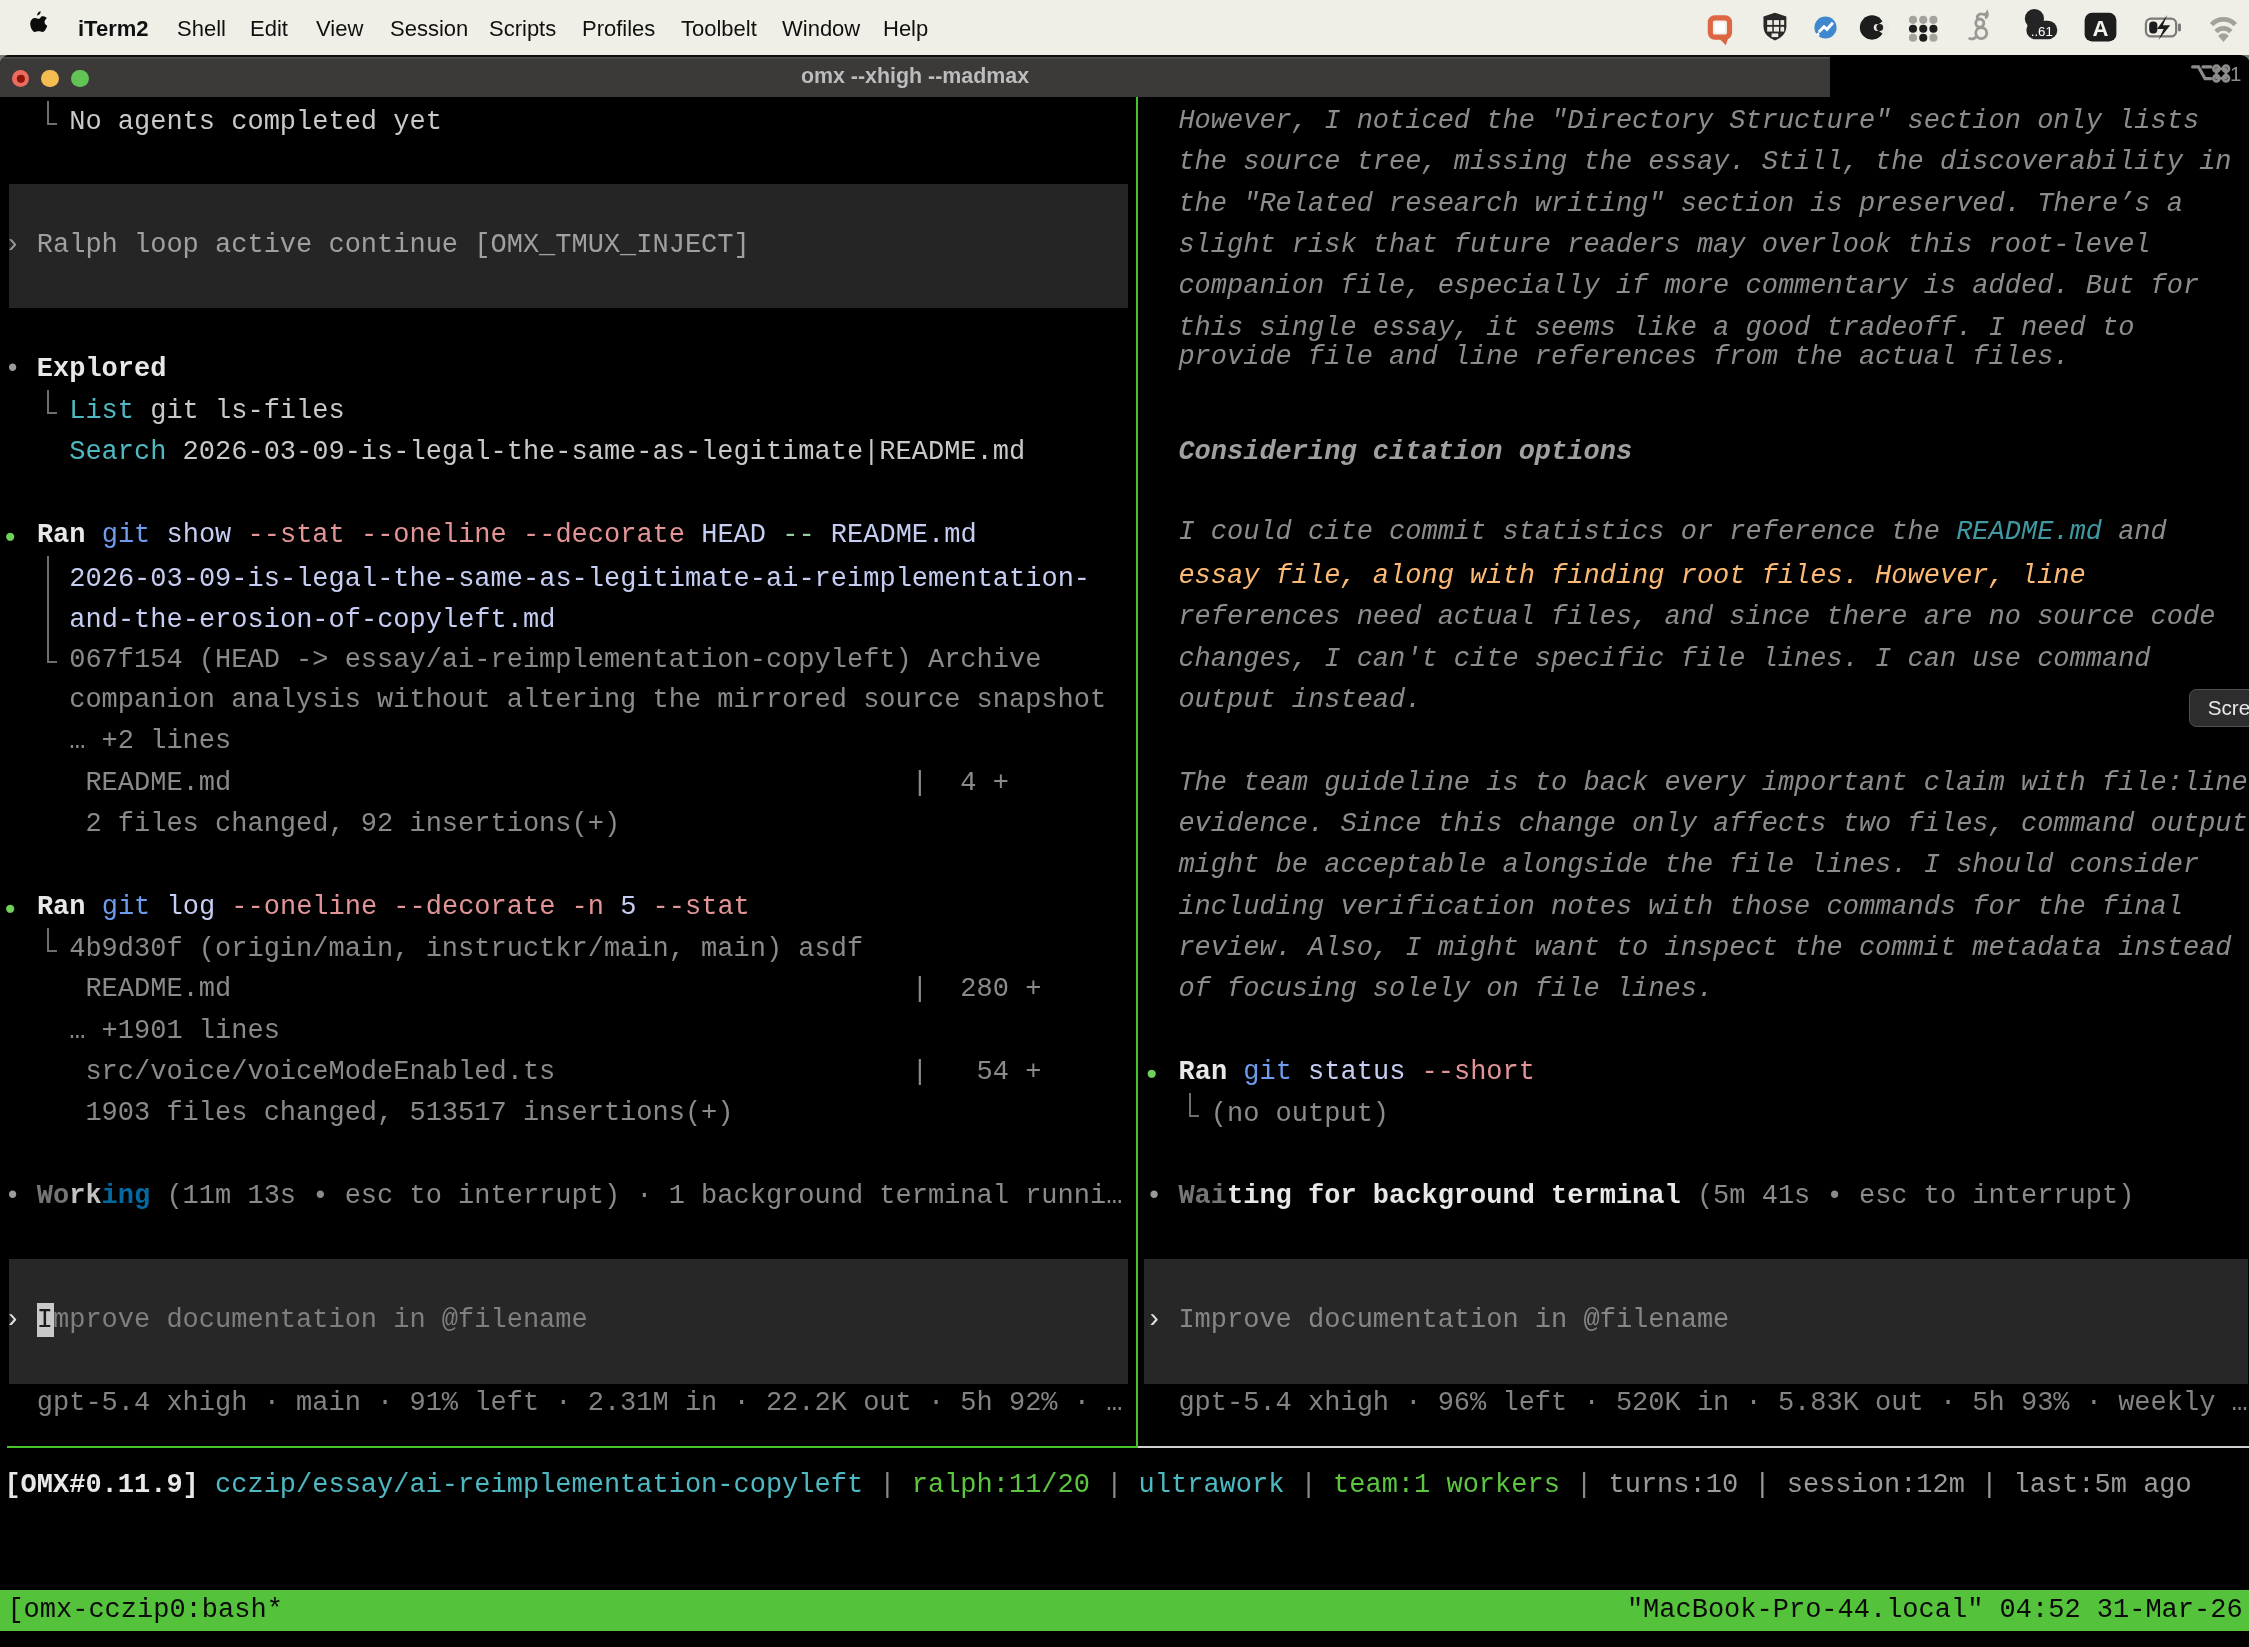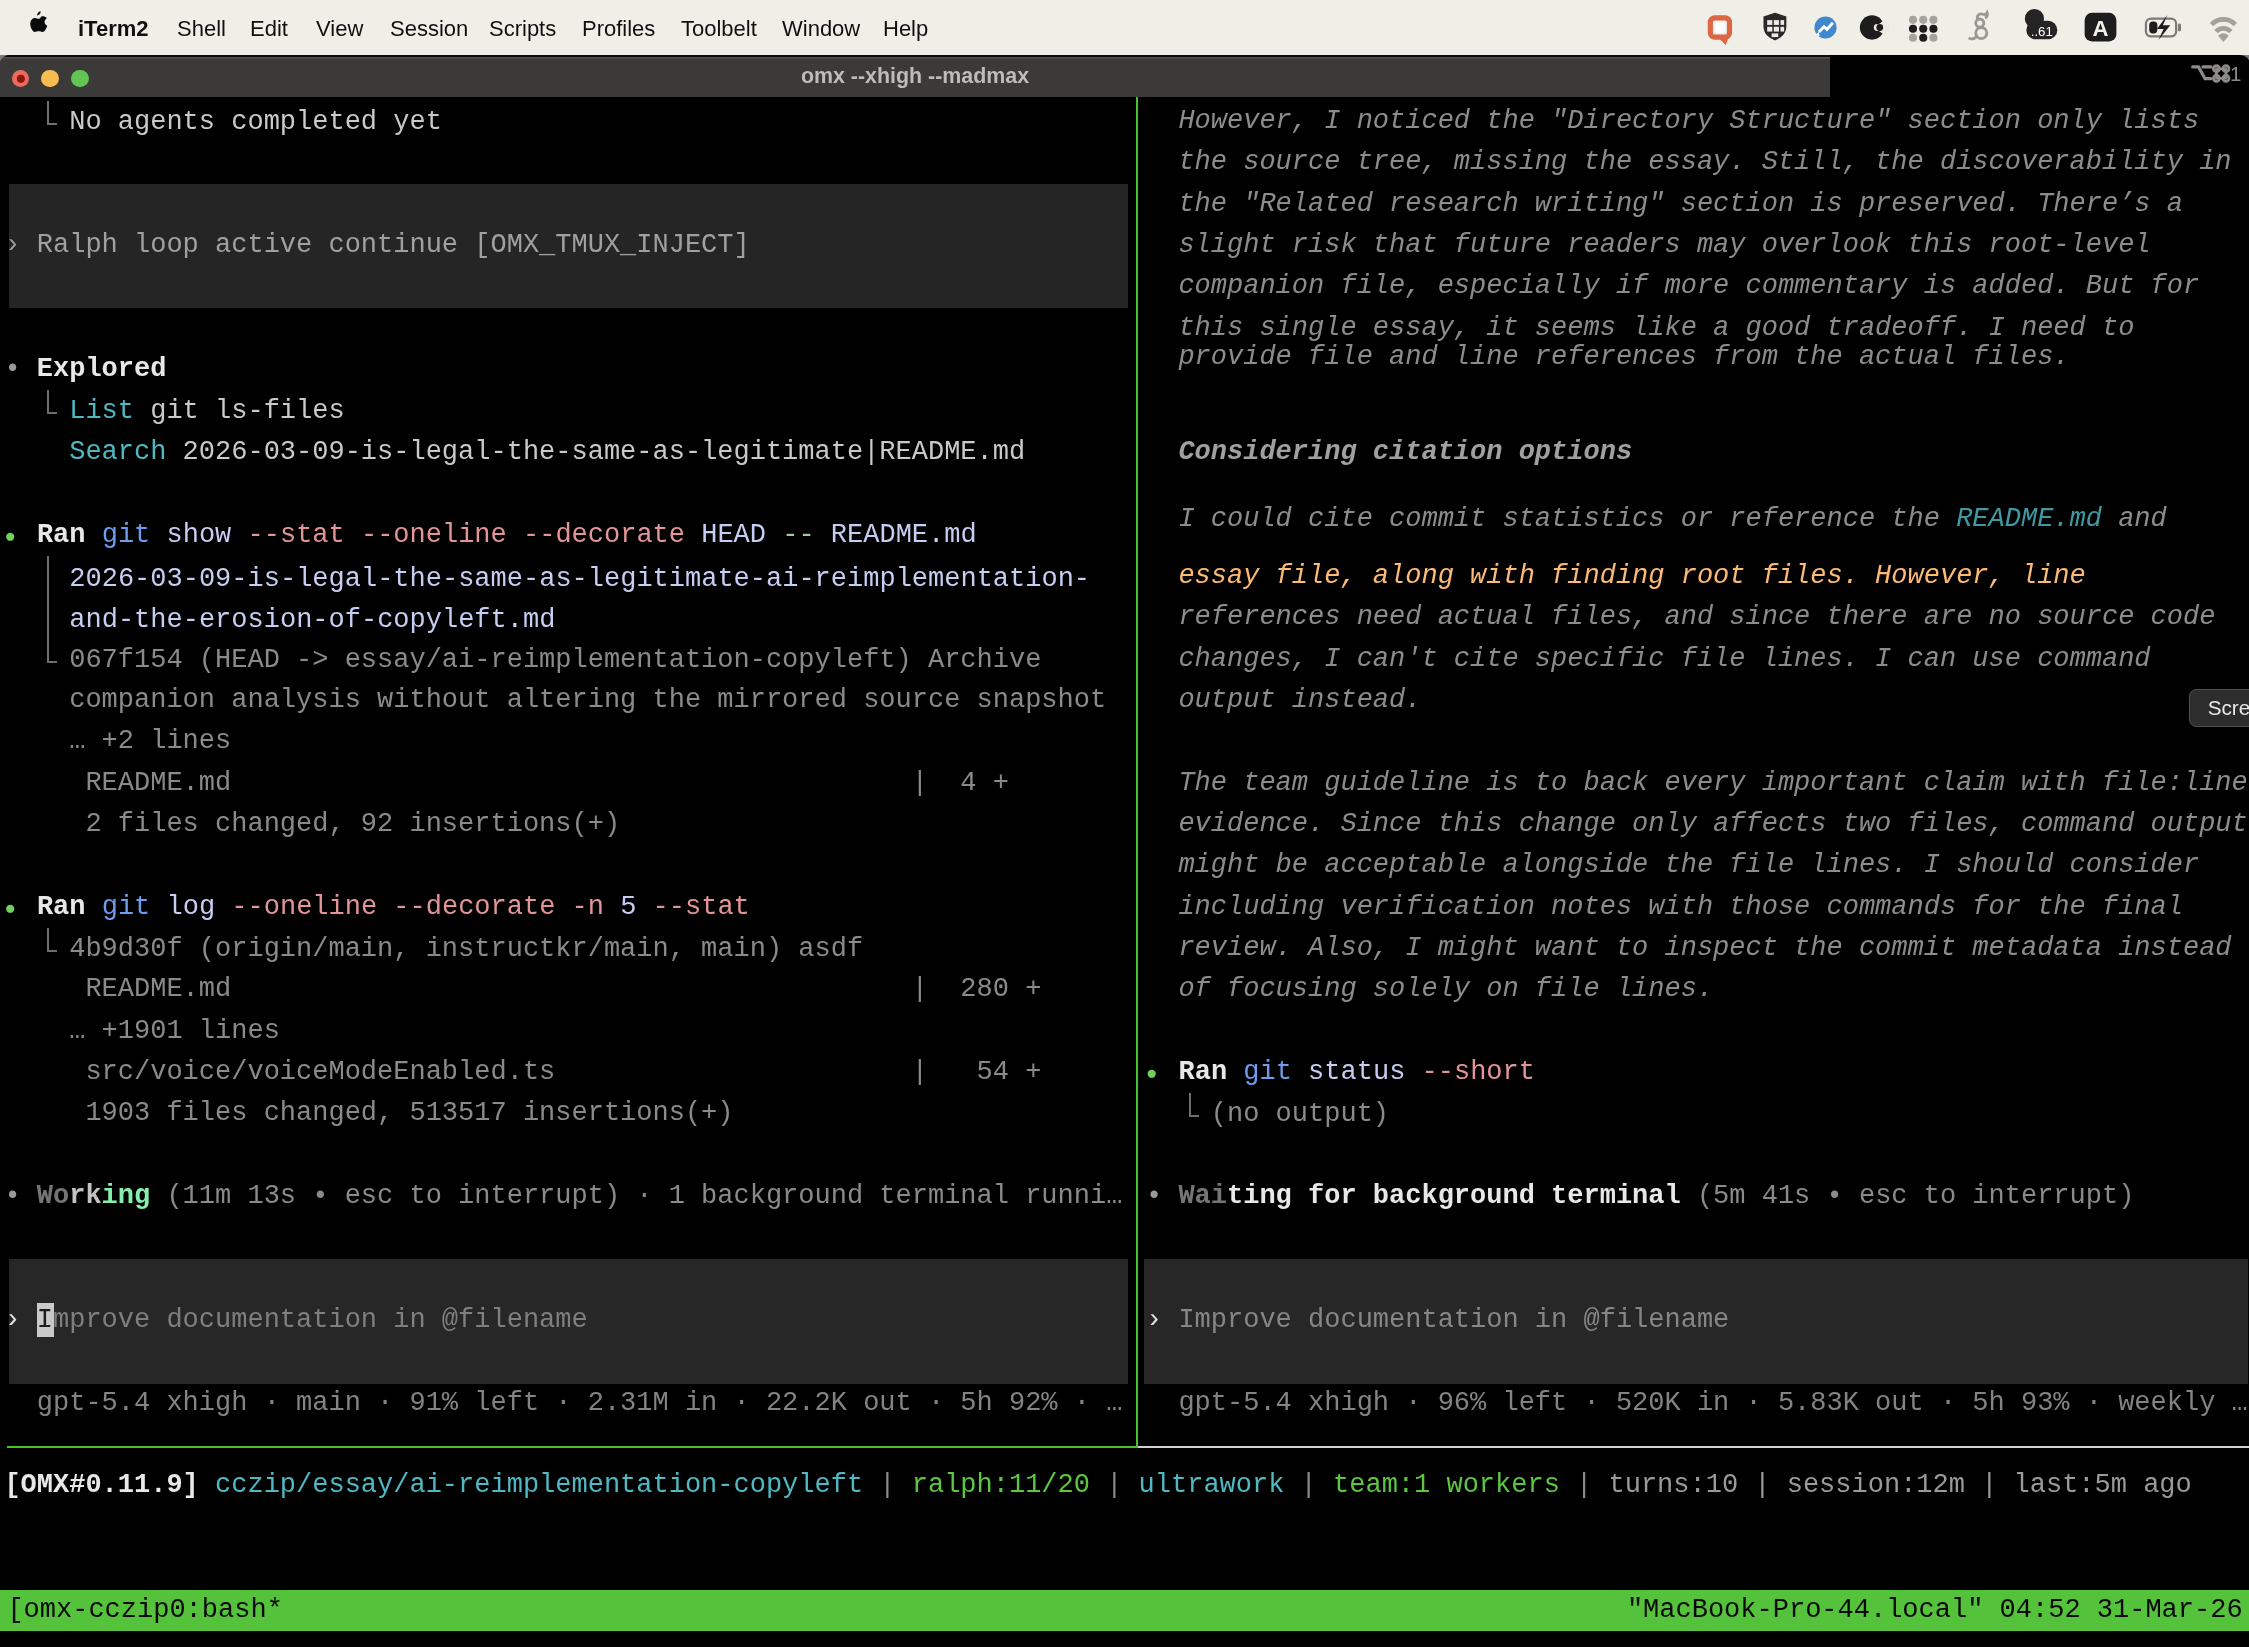--- a/index.html
+++ b/index.html
@@ -159,31 +159,31 @@
 <div class="ln" style="left:4.4px;top:680px"><span style="color:#8a8a8a">    companion analysis without altering the mirrored source snapshot</span></div>
 <div class="ln" style="left:4.4px;top:721px"><span style="color:#8a8a8a">    … +2 lines</span></div>
 <div class="ln" style="left:4.4px;top:763px"><span style="color:#8a8a8a">     README.md                                          |  4 +</span></div>
 <div class="ln" style="left:4.4px;top:804px"><span style="color:#8a8a8a">     2 files changed, 92 insertions(+)</span></div>
 <div class="ln" style="left:4.4px;top:887px"><span class="bu" style="color:#6fd05a">●</span><span> </span><span style="color:#e8e8e8;font-weight:bold">Ran</span><span style="color:#8a8a8a"> </span><span style="color:#6f9bed">git</span><span style="color:#c6cdf2"> log </span><span style="color:#e39496">--oneline --decorate -n</span><span style="color:#c6cdf2"> 5 </span><span style="color:#e39496">--stat</span></div>
 <div class="ln" style="left:4.4px;top:928px"><span style="color:#6e6e6e">  <span class="lc"></span> </span><span style="color:#8a8a8a">4b9d30f (origin/main, instructkr/main, main) asdf</span></div>
 <div class="ln" style="left:4.4px;top:969px"><span style="color:#8a8a8a">     README.md                                          |  280 +</span></div>
 <div class="ln" style="left:4.4px;top:1011px"><span style="color:#8a8a8a">    … +1901 lines</span></div>
 <div class="ln" style="left:4.4px;top:1052px"><span style="color:#8a8a8a">     src/voice/voiceModeEnabled.ts                      |   54 +</span></div>
 <div class="ln" style="left:4.4px;top:1093px"><span style="color:#8a8a8a">     1903 files changed, 513517 insertions(+)</span></div>
-<div class="ln" style="left:4.4px;top:1176px"><span style="color:#9a9a9a">• </span><span style="color:#757575;font-weight:bold">Wo</span><span style="color:#c2c2c2;font-weight:bold">rk</span><span style="color:#86efac;font-weight:bold">ing</span><span style="color:#8a8a8a"> (11m 13s • esc to interrupt) · 1 background terminal runni…</span></div>
+<div class="ln" style="left:4.4px;top:1176px"><span style="color:#9a9a9a">• </span><span style="color:#757575;font-weight:bold">Wo</span><span style="color:#c2c2c2;font-weight:bold">rk</span><span style="color:#0369a1;font-weight:bold">ing</span><span style="color:#8a8a8a"> (11m 13s • esc to interrupt) · 1 background terminal runni…</span></div>
 <div class="ln" style="left:4.4px;top:1383px"><span style="color:#838383">  gpt-5.4 xhigh · main · 91% left · 2.31M in · 22.2K out · 5h 92% · …</span></div>
 <div class="ln" style="left:1146px;top:101px"><span style="color:#8c8c8c;font-style:italic">  However, I noticed the "Directory Structure" section only lists</span></div>
 <div class="ln" style="left:1146px;top:142px"><span style="color:#8c8c8c;font-style:italic">  the source tree, missing the essay. Still, the discoverability in</span></div>
 <div class="ln" style="left:1146px;top:184px"><span style="color:#8c8c8c;font-style:italic">  the "Related research writing" section is preserved. There’s a</span></div>
 <div class="ln" style="left:1146px;top:225px"><span style="color:#8c8c8c;font-style:italic">  slight risk that future readers may overlook this root-level</span></div>
 <div class="ln" style="left:1146px;top:266px"><span style="color:#8c8c8c;font-style:italic">  companion file, especially if more commentary is added. But for</span></div>
 <div class="ln" style="left:1146px;top:308px"><span style="color:#8c8c8c;font-style:italic">  this single essay, it seems like a good tradeoff. I need to</span></div>
 <div class="ln" style="left:1146px;top:337px"><span style="color:#8c8c8c;font-style:italic">  provide file and line references from the actual files.</span></div>
 <div class="ln" style="left:1146px;top:432px"><span style="color:#a0a0a0;font-weight:bold;font-style:italic">  Considering citation options</span></div>
-<div class="ln" style="left:1146px;top:499px"><span style="color:#8c8c8c;font-style:italic">  I could cite commit statistics or reference the </span><span style="color:#3f98a2;font-style:italic">README.md</span><span style="color:#8c8c8c;font-style:italic"> and</span></div>
+<div class="ln" style="left:1146px;top:512px"><span style="color:#8c8c8c;font-style:italic">  I could cite commit statistics or reference the </span><span style="color:#3f98a2;font-style:italic">README.md</span><span style="color:#8c8c8c;font-style:italic"> and</span></div>
 <div class="ln" style="left:1146px;top:556px"><span style="color:#fdba74;font-style:italic">  essay file, along with finding root files. However, line</span></div>
 <div class="ln" style="left:1146px;top:597px"><span style="color:#8c8c8c;font-style:italic">  references need actual files, and since there are no source code</span></div>
 <div class="ln" style="left:1146px;top:639px"><span style="color:#8c8c8c;font-style:italic">  changes, I can't cite specific file lines. I can use command</span></div>
 <div class="ln" style="left:1146px;top:680px"><span style="color:#8c8c8c;font-style:italic">  output instead.</span></div>
 <div class="ln" style="left:1146px;top:763px"><span style="color:#8c8c8c;font-style:italic">  The team guideline is to back every important claim with file:line</span></div>
 <div class="ln" style="left:1146px;top:804px"><span style="color:#8c8c8c;font-style:italic">  evidence. Since this change only affects two files, command output</span></div>
 <div class="ln" style="left:1146px;top:845px"><span style="color:#8c8c8c;font-style:italic">  might be acceptable alongside the file lines. I should consider</span></div>
 <div class="ln" style="left:1146px;top:887px"><span style="color:#8c8c8c;font-style:italic">  including verification notes with those commands for the final</span></div>
 <div class="ln" style="left:1146px;top:928px"><span style="color:#8c8c8c;font-style:italic">  review. Also, I might want to inspect the commit metadata instead</span></div>
 <div class="ln" style="left:1146px;top:969px"><span style="color:#8c8c8c;font-style:italic">  of focusing solely on file lines.</span></div>

